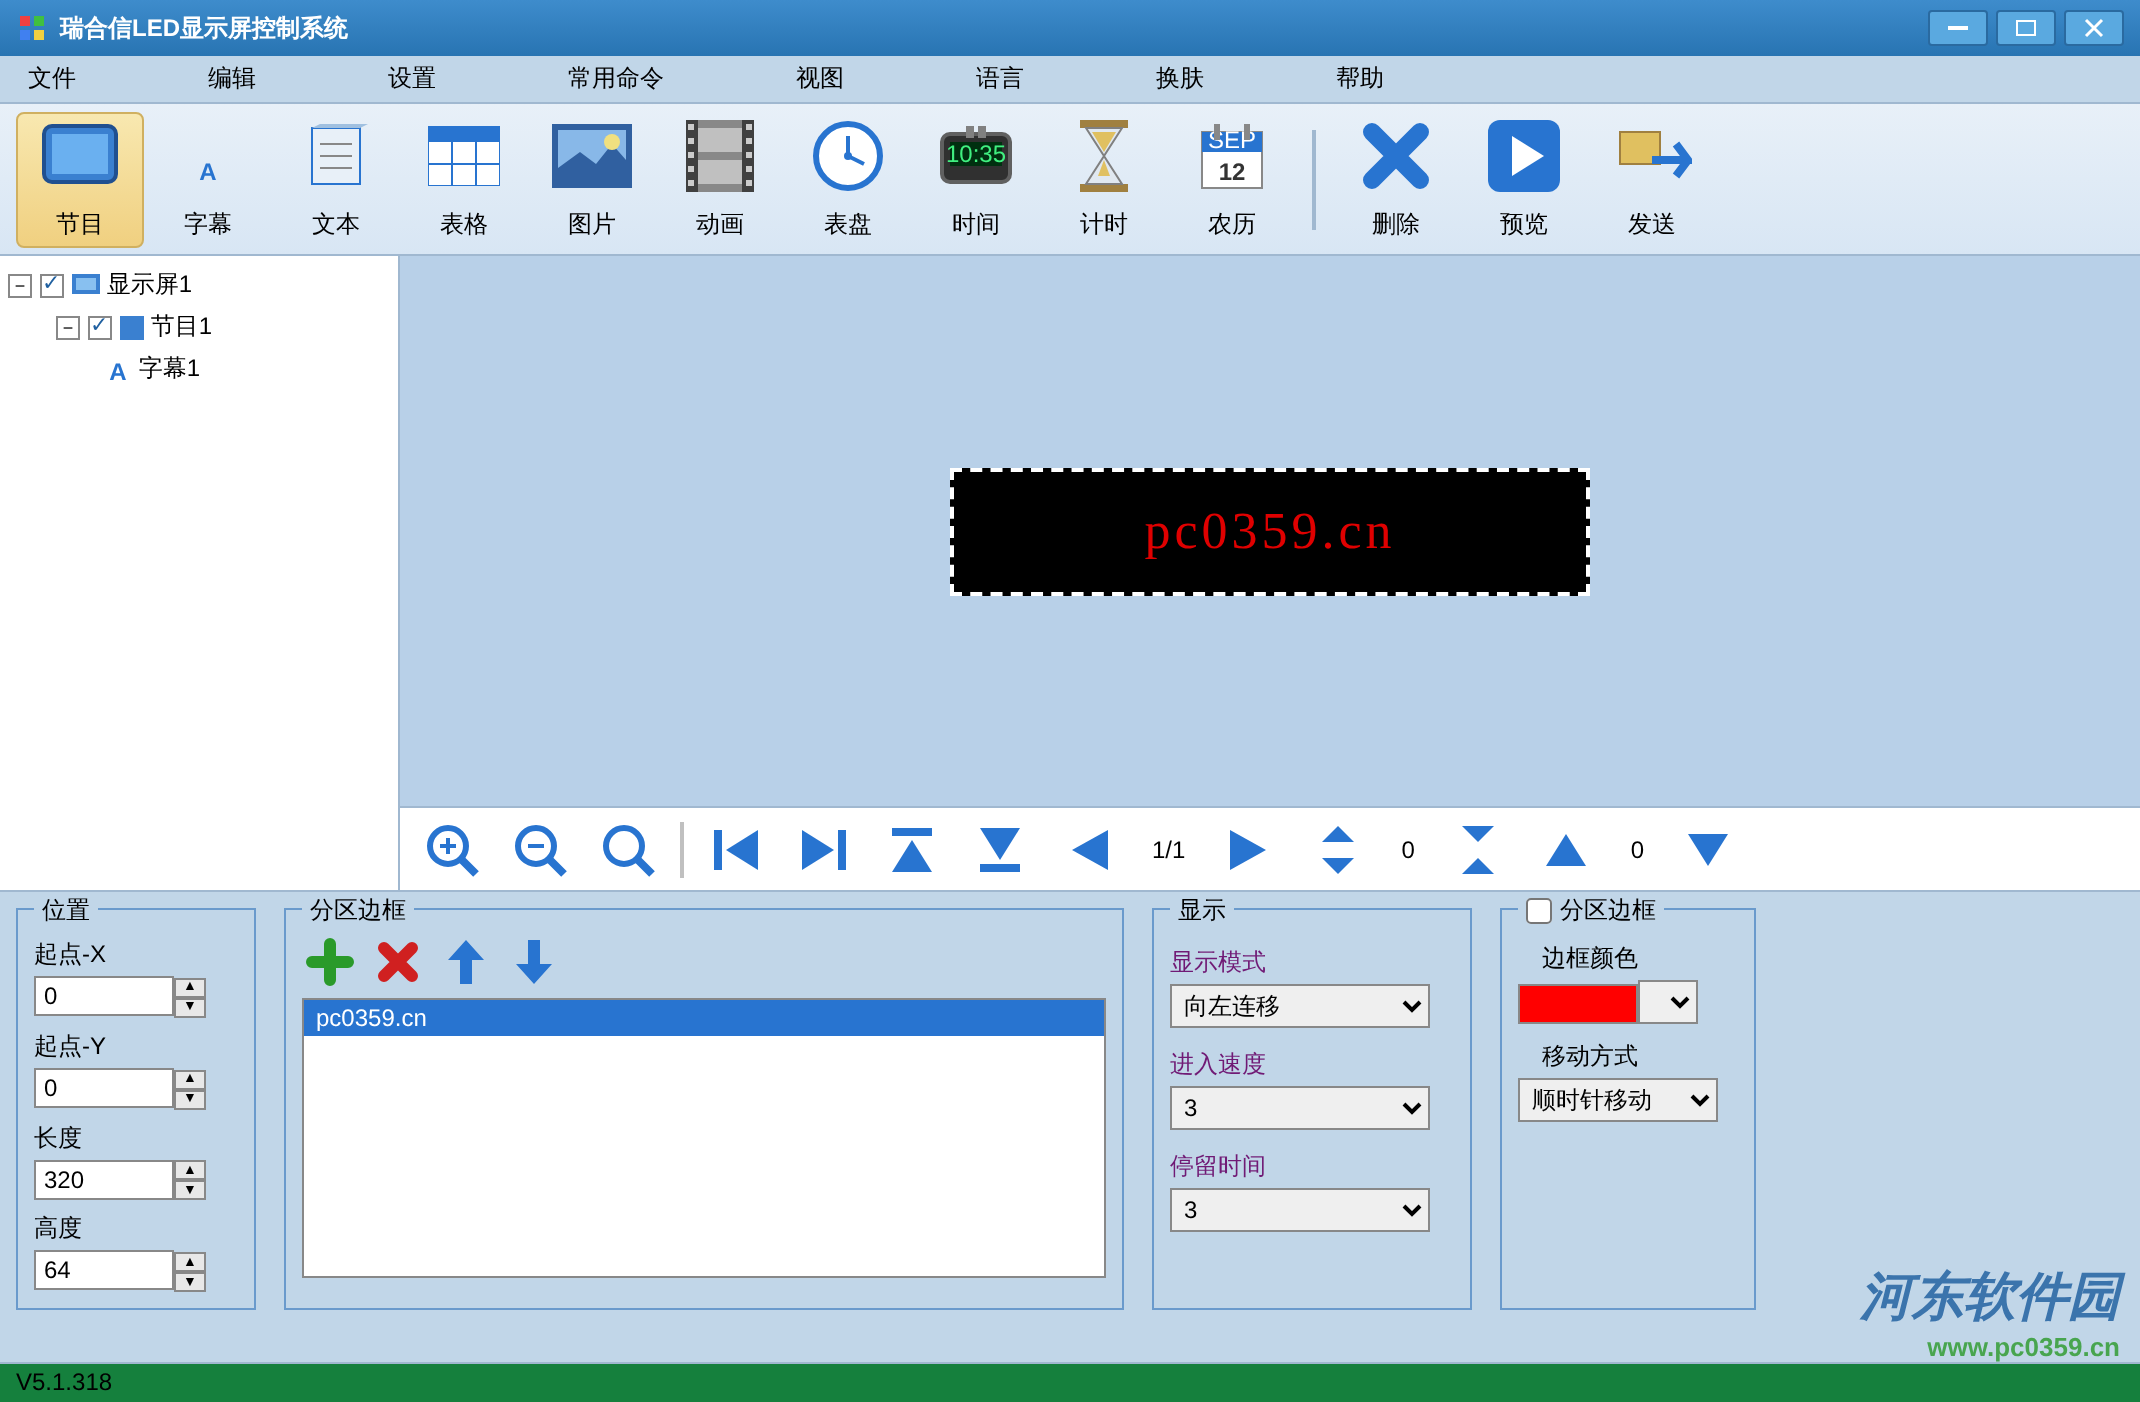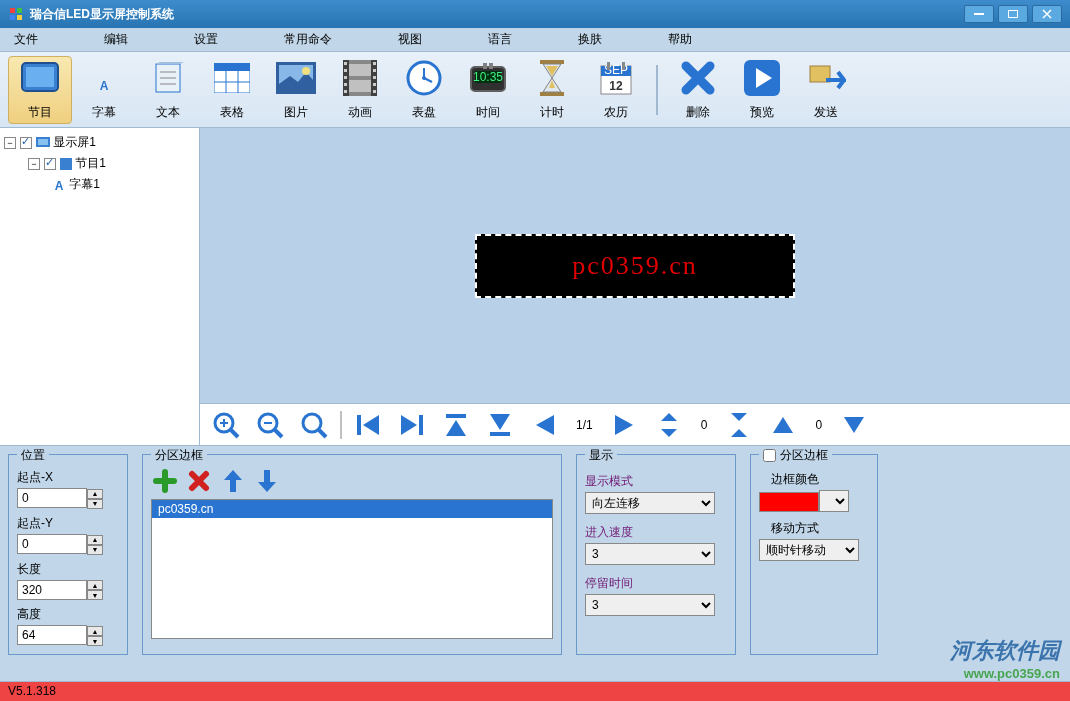--- a/index.html
+++ b/index.html
@@ -60,24 +60,24 @@
 .panel-disp .lbl { margin: 10px 0 2px; color: #701a75; }
 .panel-disp select, .panel-disp input { width: 130px; padding: 2px; border: 1px solid #888; }
 
 .panel-border { width: 128px; }
 .panel-border .chk-title { display: flex; align-items: center; }
 .panel-border input[type=checkbox] { margin-right: 4px; }
 .panel-border .lbl { margin: 8px 12px 2px; color: #000000; }
 .panel-border select { width: 100px; padding: 2px; border: 1px solid #888; }
 .color-sel { width: 60px; height: 20px; background: #ff0000; border: 1px solid #888; display: inline-block; vertical-align: middle; }
 
-.statusbar { position: absolute; bottom: 0; left: 0; right: 0; height: 20px; background: #ef4444; border-top: 1px solid #a0b8d0; padding: 2px 8px; }
+.statusbar { position: absolute; bottom: 0; left: 0; right: 0; height: 20px; background: #15803d; border-top: 1px solid #a0b8d0; padding: 2px 8px; }
 
 .watermark { position: absolute; right: 10px; bottom: 20px; text-align: right; opacity: 0.8; }
-.watermark .wm1 { color: #1a5c9e; font-size: 22px; font-weight: bold; font-style: italic; }
+.watermark .wm1 { color: #1a5c9e; font-size: 26px; font-weight: bold; font-style: italic; }
 .watermark .wm2 { color: #2a9a2a; font-size: 13px; font-weight: bold; }
 
 svg { display: block; }
 </style>
 </head>
 <body>
 
 <div class="titlebar">
   <svg class="logo" viewBox="0 0 16 16">
       <rect x="2" y="2" width="5" height="5" fill="#f04040"></rect>

